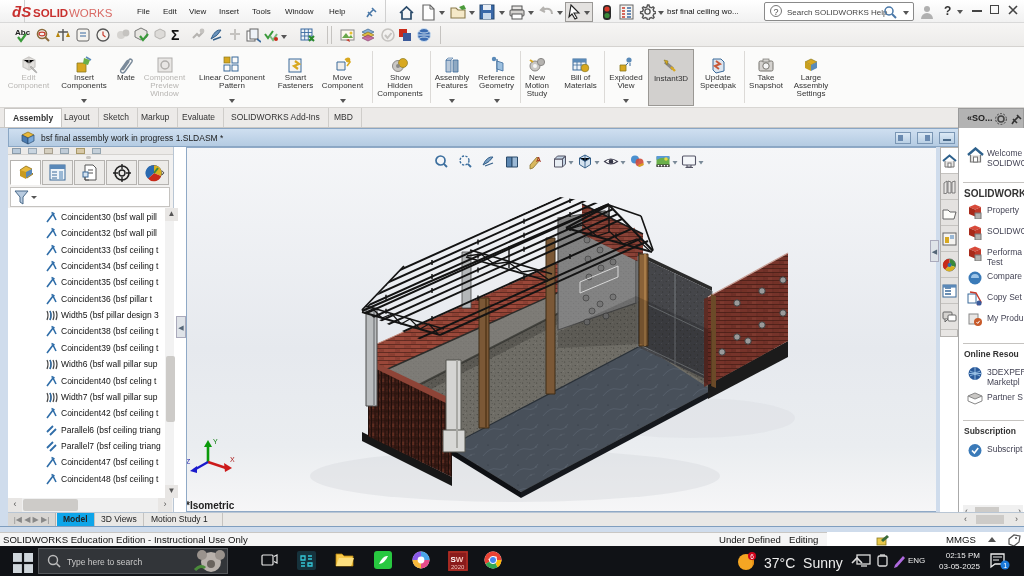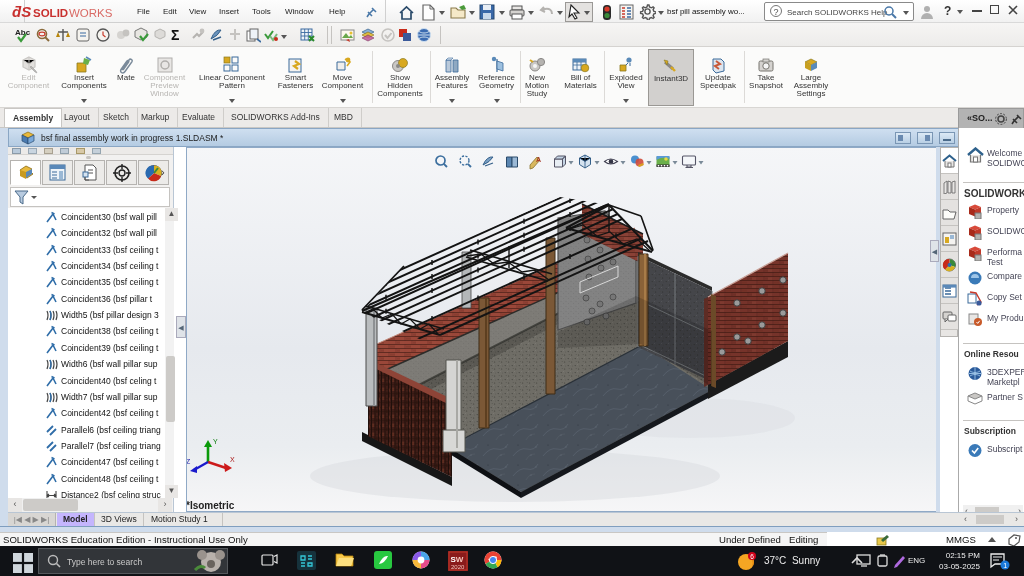--- a/index.html
+++ b/index.html
@@ -43,21 +43,21 @@
 
 #vp{left:186px;top:147px;width:750px;height:365px;overflow:hidden;border:1px solid #8fa9c6;border-right:none}
 #vpsvg{position:absolute;left:-187px;top:-148px}
 
 #tphead{left:958px;top:108px;width:66px;height:26px;background:#b3b3b3;border:1px solid #9a9a9a;color:#222;font-size:9px;font-weight:bold}
 #tpane{left:958px;top:128px;width:66px;height:384px;background:#fff;border-left:1px solid #aaa}
 #tptabs{left:940px;top:147px;width:18px;height:190px;background:#e8e6e4;border:1px solid #b5b3b0}
 
 #mtabs{left:8px;top:512px;width:950px;height:14px;background:#e9e8e6;border-top:1px solid #b9c6d4;font-size:10px}
 .mtab{position:absolute;top:0;height:13px;line-height:13px;padding:0 6px;border-right:1px solid #c5c3c0;color:#222;font-size:8.5px}
-.mtab.active{background:#c4b5fd;font-weight:bold}
+.mtab.active{background:#0ea5e9;font-weight:bold}
 
 #status{left:0;top:532px;width:827px;height:14px;background:#f5f5f5;border-top:1px solid #c9c7c4;font-size:9.6px;color:#111}
 
 #taskbar{left:0;top:546px;width:1024px;height:30px;background:#101216}
 #tsearch{position:absolute;left:38px;top:2px;width:190px;height:26px;background:#323539;border:1px solid #55585c;color:#c9c9c9;font-size:8.5px}
 .tbicon{position:absolute;top:5px;width:20px;height:20px}
 .tbtxt{position:absolute;color:#eee;font-size:8.5px}
 </style>
 </head>
 <body>
@@ -135,21 +135,21 @@
       <path d="M3 4 h3 M3 7 h3 M3 10 h3 M3 13 h3" stroke="#c83a2a" stroke-width="1.4"></path>
       <path d="M8 4 h4 M8 7 h4 M8 10 h4 M8 13 h4" stroke="#3a6aa0" stroke-width="1.4"></path>
     </svg></div>
 <div class="abs" style="left:639px;top:3px"><svg width="17" height="17" viewBox="0 0 17 17">
       <path d="M8.5 2 l1.5 0 .5 2 1.8.8 1.8-1 1 1 -1 1.8 .8 1.8 2 .5 v1.5 l-2 .5 -.8 1.8 1 1.8 -1 1 -1.8-1 -1.8.8 -.5 2 h-1.5 l-.5-2 -1.8-.8 -1.8 1 -1-1 1-1.8 -.8-1.8 -2-.5 v-1.5 l2-.5 .8-1.8 -1-1.8 1-1 1.8 1 1.8-.8 z" fill="none" stroke="#555" stroke-width="1.4"></path>
       <circle cx="8.5" cy="8.5" r="2.6" fill="none" stroke="#555" stroke-width="1.4"></circle>
     </svg></div>
 <div class="abs" style="left:658px;top:11px">
     <span style="display:block;width:0;height:0;border-left:3px solid transparent;border-right:3px solid transparent;border-top:4px solid #555"></span>
   </div>
-<span class="abs" style="left:667px;top:7px;font-size:8px;color:#111">bsf pill assembly wo...</span>
+<span class="abs" style="left:667px;top:7px;font-size:8px;color:#111">bsf final ceiling wo...</span>
 
 <div class="abs" style="left:764px;top:2px;width:150px;height:19px;background:#fff;border:1px solid #8a8a8a;border-radius:2px">
   <span style="position:absolute;left:5px;top:2px;width:12px;height:12px;border:1px solid #777;border-radius:50%;font-size:9px;color:#555;text-align:center;line-height:12px">?</span>
   <span style="position:absolute;left:22px;top:5px;font-size:8px;color:#444">Search SOLIDWORKS Help</span>
   <svg style="position:absolute;left:118px;top:2px" width="14" height="14">
       <circle cx="6" cy="6" r="4" fill="none" stroke="#4a78a8" stroke-width="1.5"></circle>
       <line x1="9" y1="9" x2="13" y2="13" stroke="#4a78a8" stroke-width="2"></line>
     </svg>
   <span style="position:absolute;left:138px;top:8px;width:0;height:0;border-left:3px solid transparent;border-right:3px solid transparent;border-top:4px solid #555"></span>
 </div>
@@ -593,26 +593,20 @@
         <span class="ticon"><svg width="13" height="13" viewBox="0 0 13 13">
             <path d="M2 11 L8 3 M8 3 l3 6 M6.5 1.5 l3 1.5" stroke="#2f6da8" stroke-width="1.6" fill="none"></path>
           </svg></span>
         <span class="ttext">Coincident47 (bsf ceiling t</span>
       </div>
 <div class="trow" style="top:264px">
         <span class="ticon"><svg width="13" height="13" viewBox="0 0 13 13">
             <path d="M2 11 L8 3 M8 3 l3 6 M6.5 1.5 l3 1.5" stroke="#2f6da8" stroke-width="1.6" fill="none"></path>
           </svg></span>
         <span class="ttext">Coincident48 (bsf ceiling t</span>
-      </div>
-<div class="trow" style="top:280px">
-        <span class="ticon"><svg width="13" height="13" viewBox="0 0 13 13">
-            <path d="M2 2 v9 M11 2 v9 M2 6.5 h9 M4 5 l-2 1.5 2 1.5 M9 5 l2 1.5 -2 1.5" stroke="#444" stroke-width="1.1" fill="none"></path>
-          </svg></span>
-        <span class="ttext">Distance2 (bsf celing struc</span>
       </div>
     </div>
   <div id="vscroll">
       <div style="position:absolute;left:0;top:0;width:13px;height:13px;background:#e8e6e4;color:#555;font-size:8px;text-align:center;line-height:12px">▲</div>
 <div style="position:absolute;left:0;bottom:0;width:13px;height:13px;background:#e8e6e4;color:#555;font-size:8px;text-align:center;line-height:12px">▼</div>
 <div style="position:absolute;left:1px;top:148px;width:9px;height:66px;background:#cdcbc8;border-radius:2px"></div>
     </div>
   <div id="hscroll">
       <div style="position:absolute;left:0;top:0;width:14px;height:14px;background:#e8e6e4;color:#555;font-size:9px;text-align:center;line-height:13px">‹</div>
       <div style="position:absolute;right:0;top:0;width:14px;height:14px;background:#e8e6e4;color:#555;font-size:9px;text-align:center;line-height:13px">›</div>
@@ -1090,21 +1084,21 @@
         <path d="M16.5 12.9 A8.5 8.5 0 0 1 13.5 16.3 L11.6 11.9 A3.5 3.5 0 0 0 12.5 9 L17.5 9" fill="#fbbc05"></path>
         <path d="M1.6 4.9 L6.4 9.9 A3.5 3.5 0 0 1 9 5.5 L16.3 5.5 A8.5 8.5 0 0 0 1.6 4.9" fill="#ea4335"></path>
         <circle cx="9" cy="9" r="3.6" fill="#4285f4" stroke="#fff" stroke-width="1"></circle>
       </svg></div>
 <svg class="tbicon" style="left:736px" width="22" height="22">
       <circle cx="10" cy="11" r="8" fill="#f5a623"></circle>
       <path d="M10 3 a8 8 0 0 1 6 13 A10 10 0 0 0 10 3" fill="#e88a10"></path>
       <circle cx="16" cy="5" r="4" fill="#d0021b"></circle>
       <text x="14.2" y="7.6" font-size="6.5" fill="#fff">6</text>
     </svg>
-<span class="tbtxt" style="left:764px;top:9px;font-size:10px">37°C &nbsp;Sunny</span>
+<span class="tbtxt" style="left:764px;top:9px;font-size:14px">37°C &nbsp;Sunny</span>
 <svg class="tbicon" style="left:851px;top:10px" width="12" height="10">
       <path d="M1 7 l5-5 5 5" fill="none" stroke="#ddd" stroke-width="1.6"></path>
     </svg>
 <svg class="tbicon" style="left:856px;top:8px" width="16" height="14">
       <rect x="1" y="1" width="13" height="9" fill="none" stroke="#ddd" stroke-width="1.3"></rect>
       <path d="M5 12 h6" stroke="#ddd" stroke-width="1.3"></path>
     </svg>
 <svg class="tbicon" style="left:876px;top:8px" width="14" height="14">
       <rect x="2" y="2" width="9" height="10" rx="1.5" fill="none" stroke="#ddd" stroke-width="1.3"></rect>
       <path d="M4 1 h5" stroke="#ddd" stroke-width="1.3"></path>

